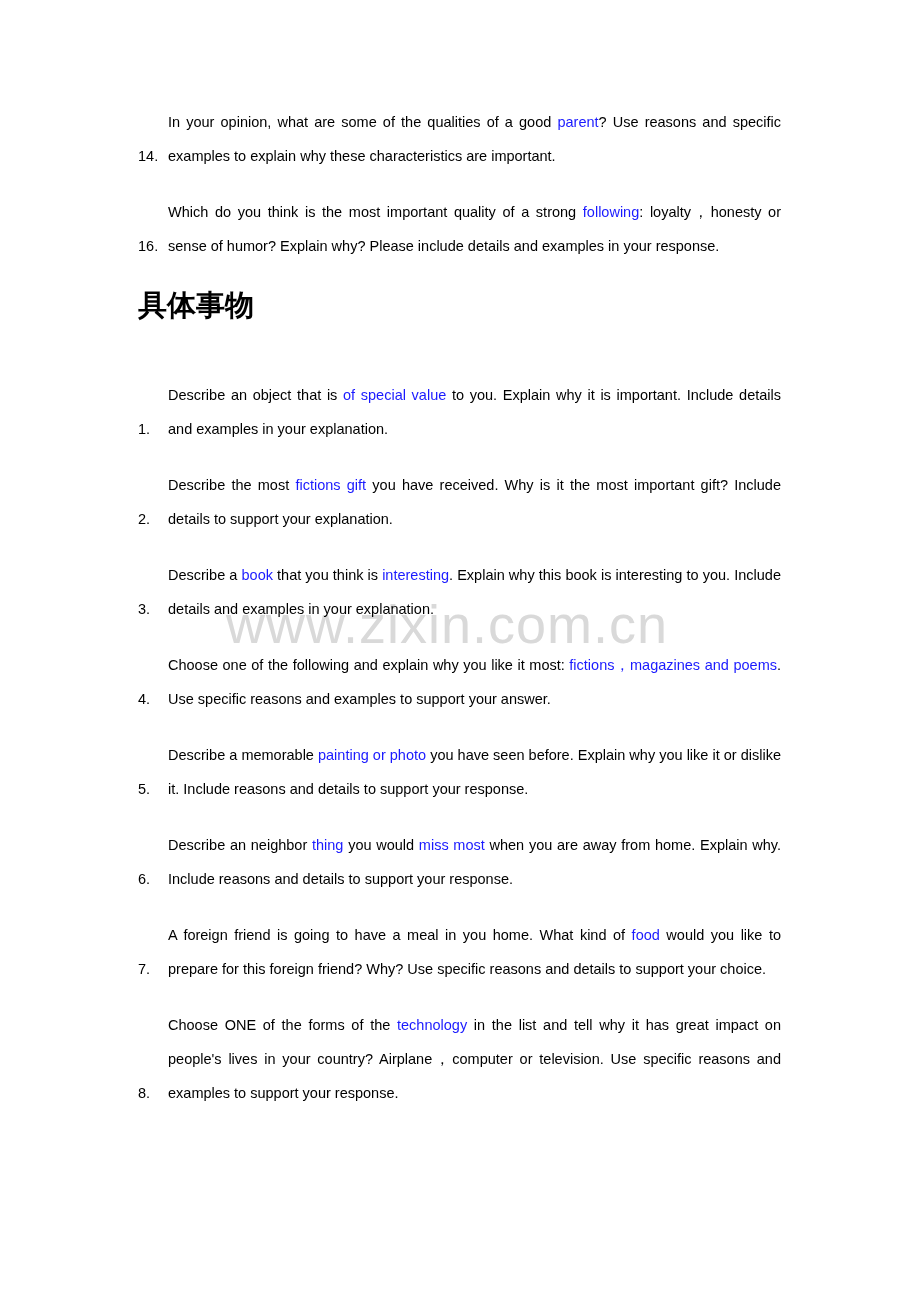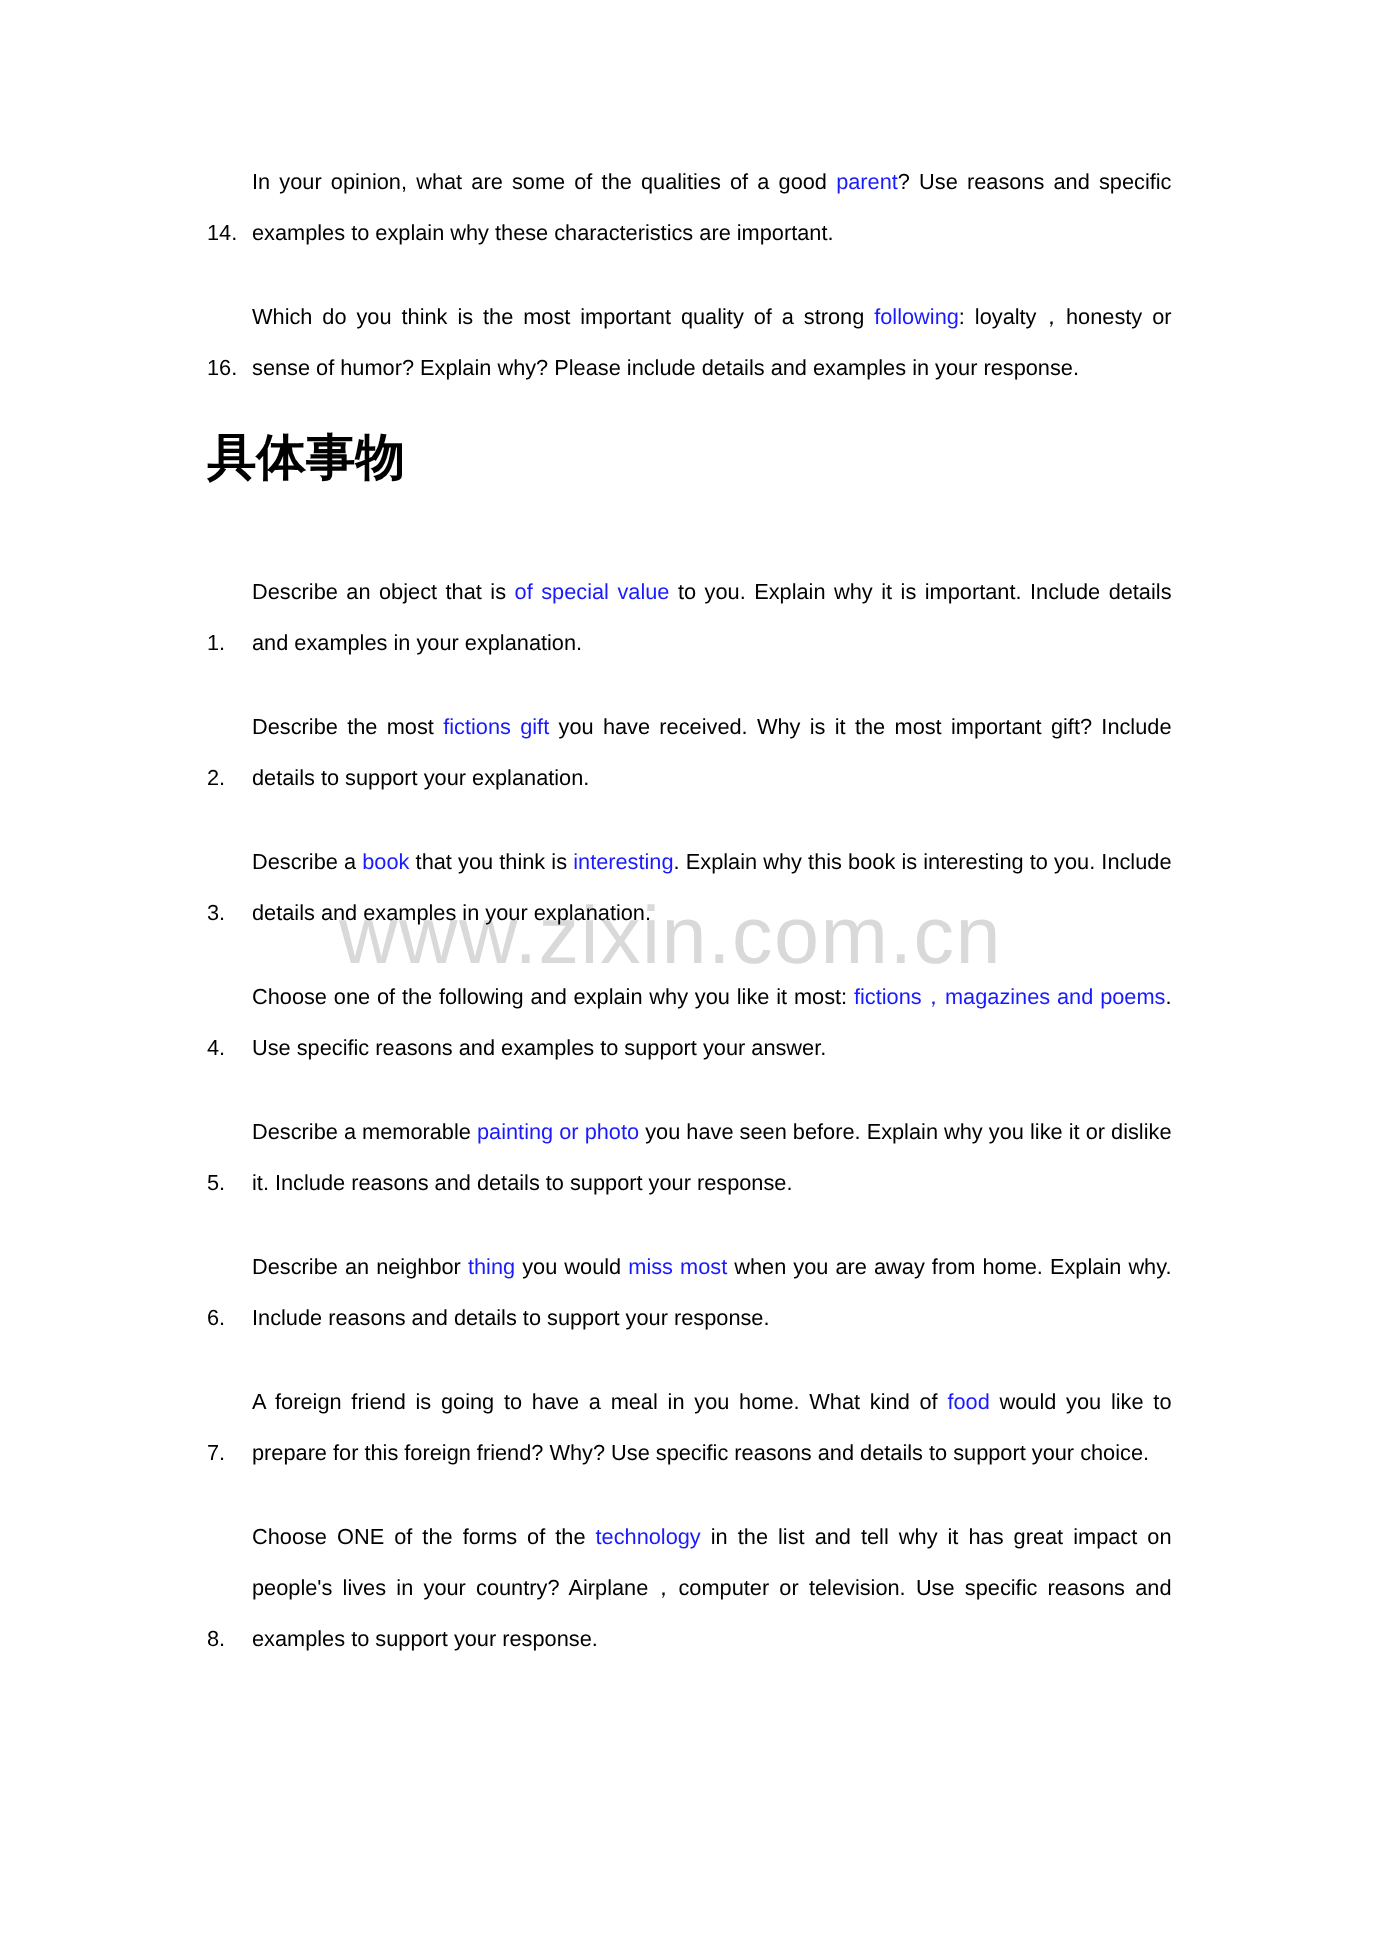--- a/index.html
+++ b/index.html
@@ -43,21 +43,21 @@
     flex: 0 0 30px;
     width: 30px;
   }
   .q-text {
     flex: 1 1 auto;
     text-align: justify;
   }
   .q-text .hl { color: var(--kw, #1a1aff); }
   .heading {
     font-family: "DejaVu Serif", "Liberation Serif", serif;
-    font-size: 33px;
+    font-size: 29px;
     font-weight: bold;
     line-height: 40px;
     margin: 11px 0 53px 0;
     color: var(--text, #000000);
   }
 </style>
 </head>
 <body>
 
 <div class="page">

